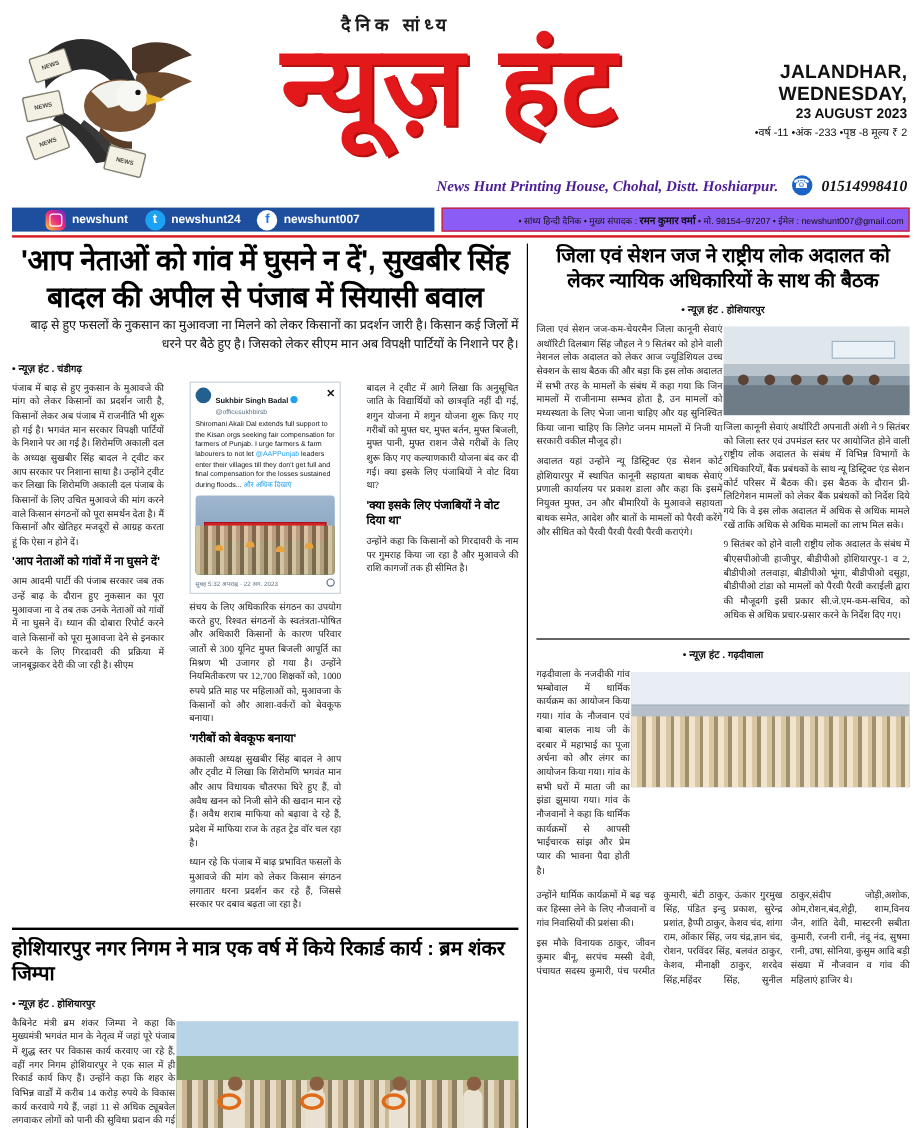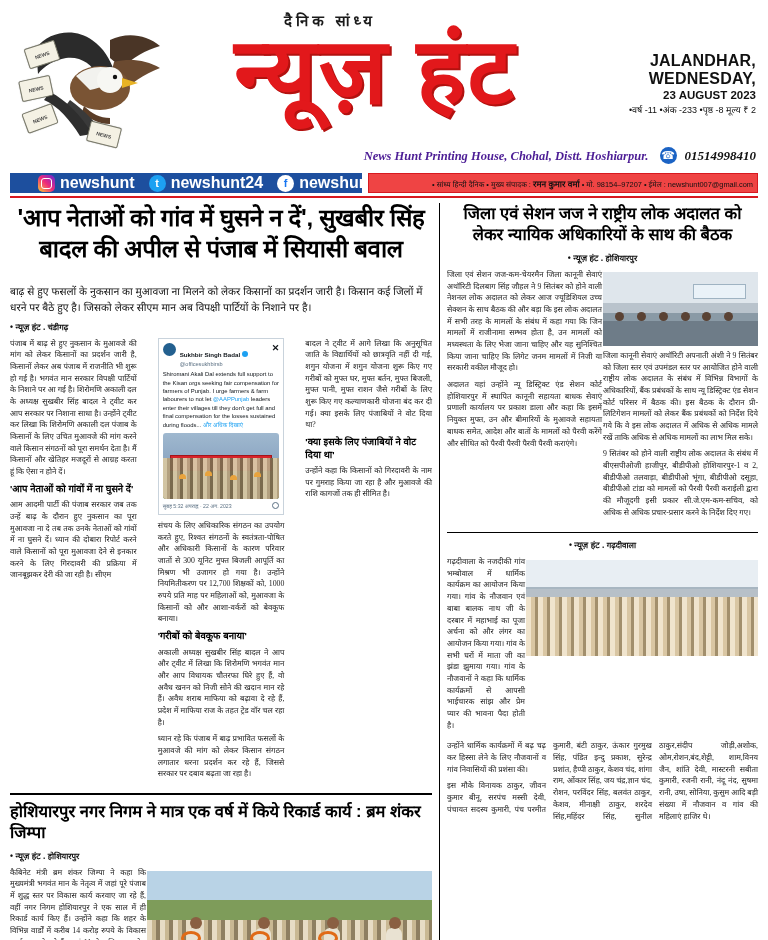--- a/index.html
+++ b/index.html
@@ -72,56 +72,56 @@
   }
 
   
   .social-bar { position:relative; height:20px; margin-top:2px; display:flex; align-items:stretch; }
   .social-left {
     width:352px; background:#1d4f9e; display:flex; align-items:center;
     padding-left:28px; gap:0;
   }
   .soc { display:flex; align-items:center; margin-right:14px; }
   .soc .lbl {
-    font-family:"Liberation Sans", sans-serif; font-size:16px; font-weight:bold;
+    font-family:"Liberation Sans", sans-serif; font-size:10px; font-weight:bold;
     color:#fff; margin-left:5px;
   }
   .ic {
     width:17px; height:17px; border-radius:4px; position:relative; flex:none;
     display:flex; align-items:center; justify-content:center;
     font-family:"Liberation Sans", sans-serif; font-size:11px; font-weight:bold; color:#fff;
   }
   .ic-ig { background:linear-gradient(45deg,#f9ce34,#ee2a7b,#6228d7); border-radius:5px; }
   .ic-ig::after{ content:""; position:absolute; width:9px; height:9px; border:1.6px solid #fff; border-radius:3px;}
   .ic-tw { background:#1da1f2; border-radius:50%; }
   .ic-fb { background:#ffffff; color:#1877f2; border-radius:50%; }
   .social-right {
     flex:1; border:1.4px solid #d71920; margin-left:6px;
     display:flex; align-items:center; justify-content:flex-end; padding-right:4px;
-    background:#ef4444;
+    background:#8b5cf6;
   }
   .social-right .strip {
     font-family:"Liberation Sans", sans-serif; font-size:7.4px; color:#111; white-space:nowrap;
   }
   .social-right .strip b { font-size:8.4px; }
   .rule-red { height:2px; background:#d71920; margin-top:3px; }
 
   
   .main { display:flex; margin-top:5px; }
   .colA { width:430px; padding-right:7px; border-right:1px solid #000; }
   .colB { width:318px; padding-left:7px; }
 
   .hl-main {
     font-family:"Liberation Sans", sans-serif; font-weight:bold;
     font-size:24px; line-height:1.28; text-align:center; color:#000;
     letter-spacing:-.3px;
   }
   .standfirst {
-    font-size:10.4px; line-height:1.45; text-align:left; margin-top:20px; color:#111;
-    font-family:Liberation Sans, sans-serif;
+    font-size:10.4px; line-height:1.45; text-align:right; margin-top:0; color:#111;
+    font-family:Liberation Serif, serif;
   }
   .byline {
     font-family:"Liberation Sans", sans-serif; font-size:8.6px; font-weight:bold;
     margin-top:6px; color:#111;
   }
   .byline .place { font-weight:bold; font-size:8px; }
 
   .hl-sec {
     font-family:"Liberation Sans", sans-serif; font-weight:bold;
     font-size:16.5px; line-height:1.3; text-align:center; color:#000;

